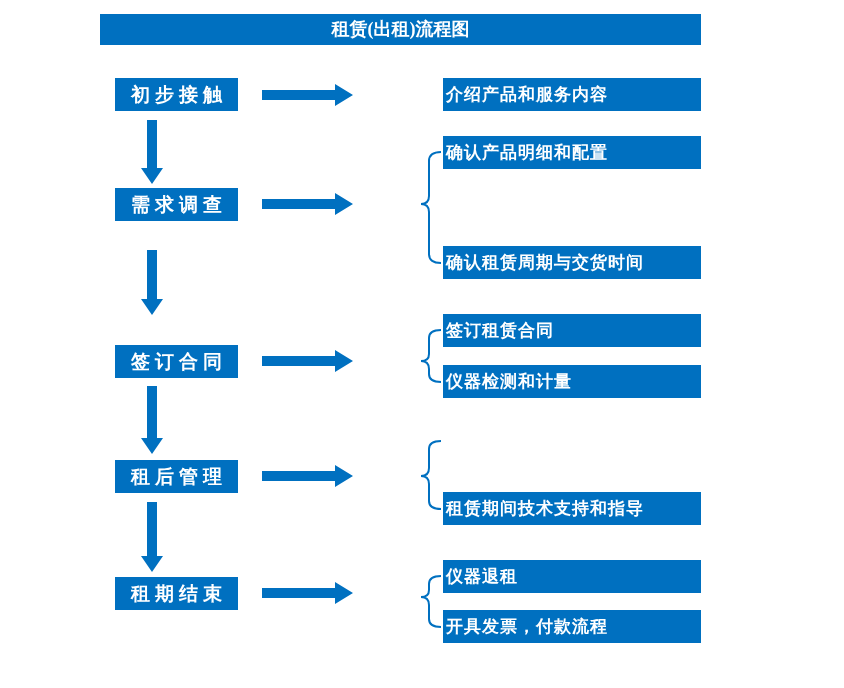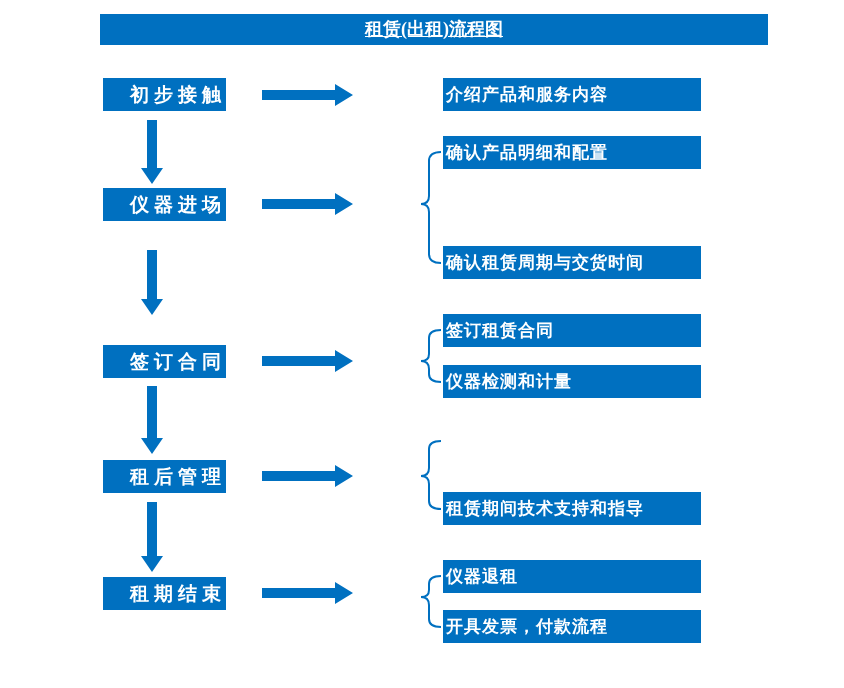--- a/index.html
+++ b/index.html
@@ -26,33 +26,32 @@
     position: absolute;
     background: #0070C0;
     color: #ffffff;
     font-weight: bold;
     box-sizing: border-box;
     white-space: nowrap;
   }
   .title {
     left: 100px;
     top: 14px;
-    width: 668px;
+    width: 601px;
     height: 31px;
     line-height: 31px;
     text-align: center;
     font-size: 18px;
-    text-decoration: underline;
   }
   .stage {
-    left: 103px;
+    left: 115px;
     width: 123px;
     height: 33px;
     line-height: 33px;
-    text-align: right;
+    text-align: center;
     font-size: 19px;
     letter-spacing: 5px;
     text-indent: 5px; 
   }
   .out {
     left: 443px;
     width: 258px;
     height: 33px;
     line-height: 33px;
     text-align: left;
@@ -81,21 +80,21 @@
 
     <path fill="none" stroke="#0070C0" stroke-width="2" d="M 441 152 Q 429 152 429 161 L 429 196 Q 429 204 421 204 Q 429 204 429 212 L 429 254 Q 429 263 441 263"></path>
     <path fill="none" stroke="#0070C0" stroke-width="2" d="M 441 330 Q 429 330 429 338 L 429 354 Q 429 361 421 361 Q 429 361 429 369 L 429 374 Q 429 382 441 382"></path>
     <path fill="none" stroke="#0070C0" stroke-width="2" d="M 441 441 Q 429 441 429 449 L 429 468 Q 429 476 421 476 Q 429 476 429 484 L 429 501 Q 429 509 441 509"></path>
     <path fill="none" stroke="#0070C0" stroke-width="2" d="M 441 576 Q 429 576 429 584 L 429 590 Q 429 597 421 597 Q 429 597 429 605 L 429 619 Q 429 627 441 627"></path>
   </svg>
 
   <div class="bar title">租赁(出租)流程图</div>
 
   <div class="bar stage" style="top:78px">初步接触</div>
-  <div class="bar stage" style="top:188px">仪器进场</div>
+  <div class="bar stage" style="top:188px">需求调查</div>
   <div class="bar stage" style="top:345px">签订合同</div>
   <div class="bar stage" style="top:460px">租后管理</div>
   <div class="bar stage" style="top:577px">租期结束</div>
 
   <div class="bar out" style="top:78px">介绍产品和服务内容</div>
 
   <div class="bar out" style="top:136px">确认产品明细和配置</div>
   <div class="bar out" style="top:246px">确认租赁周期与交货时间</div>
 
   <div class="bar out" style="top:314px">签订租赁合同</div>

